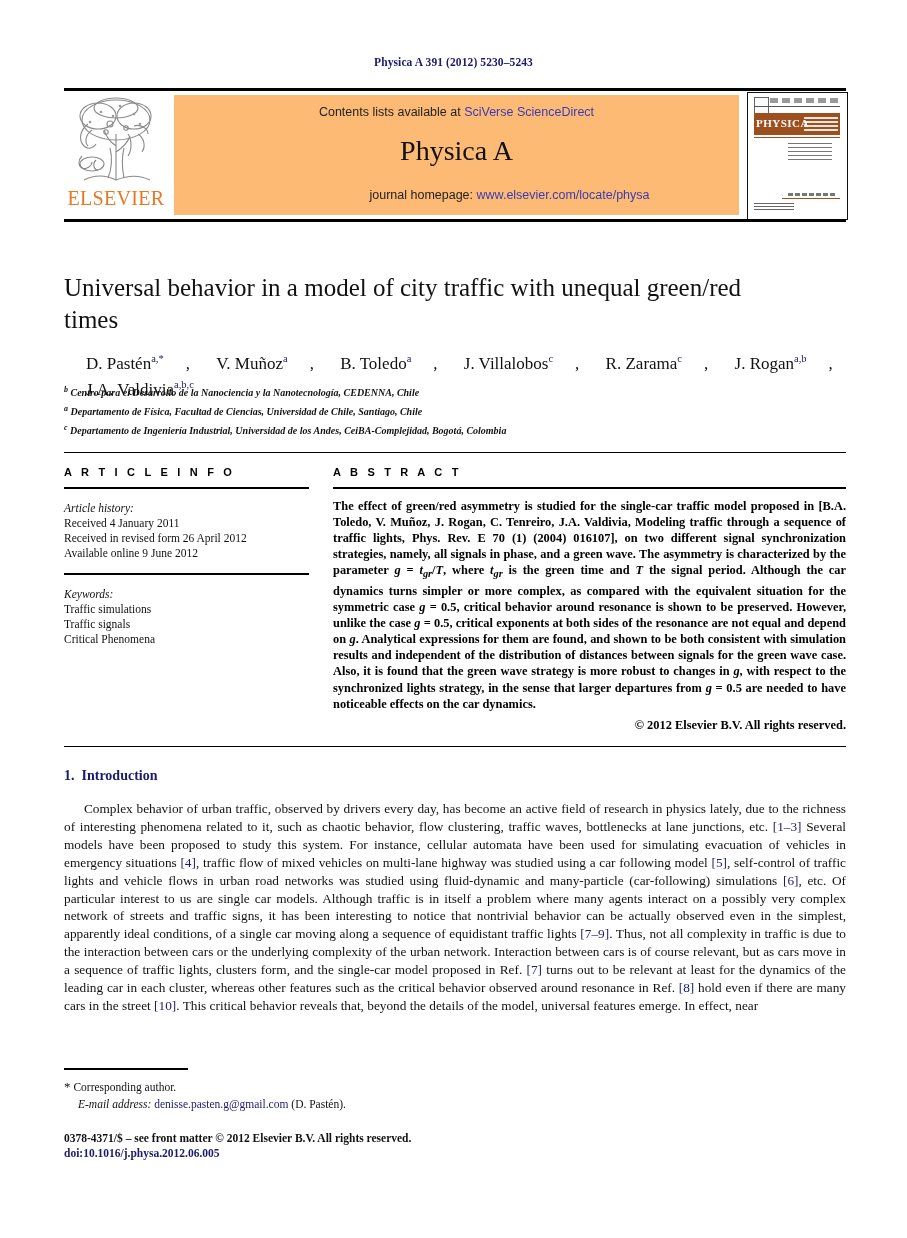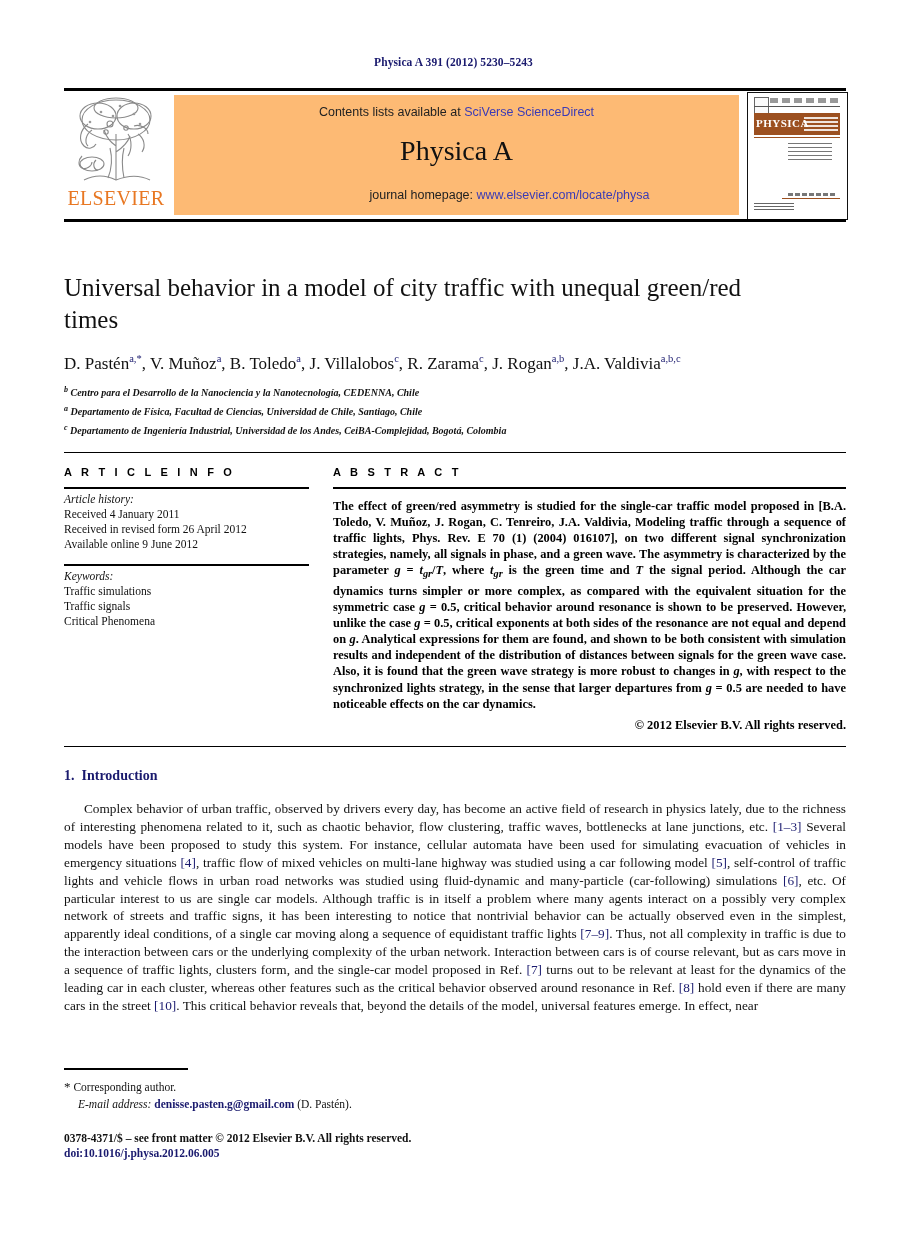--- a/index.html
+++ b/index.html
@@ -153,21 +153,21 @@
   }
   .authors {
     position: absolute;
     left: 64px; top: 348px;
     width: 790px;
     font-family: "Liberation Serif", serif;
     font-size: 17px;
     color: #1a1a6e;
     line-height: 22px;
   }
-  .authors .nm { color: #111; }
+  .authors .nm { color: #111; margin-left: 22px; }
   .authors sup { font-size: 10.5px; color:#1a1a6e; }
   .affils {
     position: absolute;
     left: 64px; top: 382px;
     width: 790px;
     font-family: "Liberation Serif", serif;
     font-style: italic;
     font-weight: bold;
     font-size: 10px;
     line-height: 15.5px;
@@ -197,21 +197,21 @@
     font-family: "Liberation Sans", sans-serif;
     font-weight: bold;
     font-size: 11px;
     letter-spacing: 3.2px;
     color: #000;
   }
   .thickline {
     height: 2px; background: #000; margin-top: 9px;
   }
   .info-body {
-    margin-top: 3px;
+    margin-top: 12px;
     font-family: "Liberation Serif", serif;
     font-size: 11.5px;
     line-height: 15px;
     color: #111;
   }
   .info-body .lead {
     font-style: italic;
   }
   .thinline {
     height: 1.6px; background: #000; margin-top: 12px;
@@ -269,21 +269,21 @@
     position: absolute;
     left: 64px; top: 1078px;
     width: 600px;
     font-family: "Liberation Serif", serif;
     font-size: 11.5px;
     line-height: 17px;
     color: #111;
   }
   .footnote .star { font-size: 13px; }
   .footnote .em-label { font-style: italic; margin-top: 8px; }
-  .footnote a, .footnote .mail { color: #1a1a6e; font-weight: bold; }
+  .footnote a, .footnote .mail { color: #1a1a6e; }
   .frontmatter {
     position: absolute;
     left: 64px; top: 1130px;
     width: 700px;
     font-family: "Liberation Serif", serif;
     font-weight: bold;
     font-size: 11.5px;
     line-height: 16px;
     color: #111;
   }

